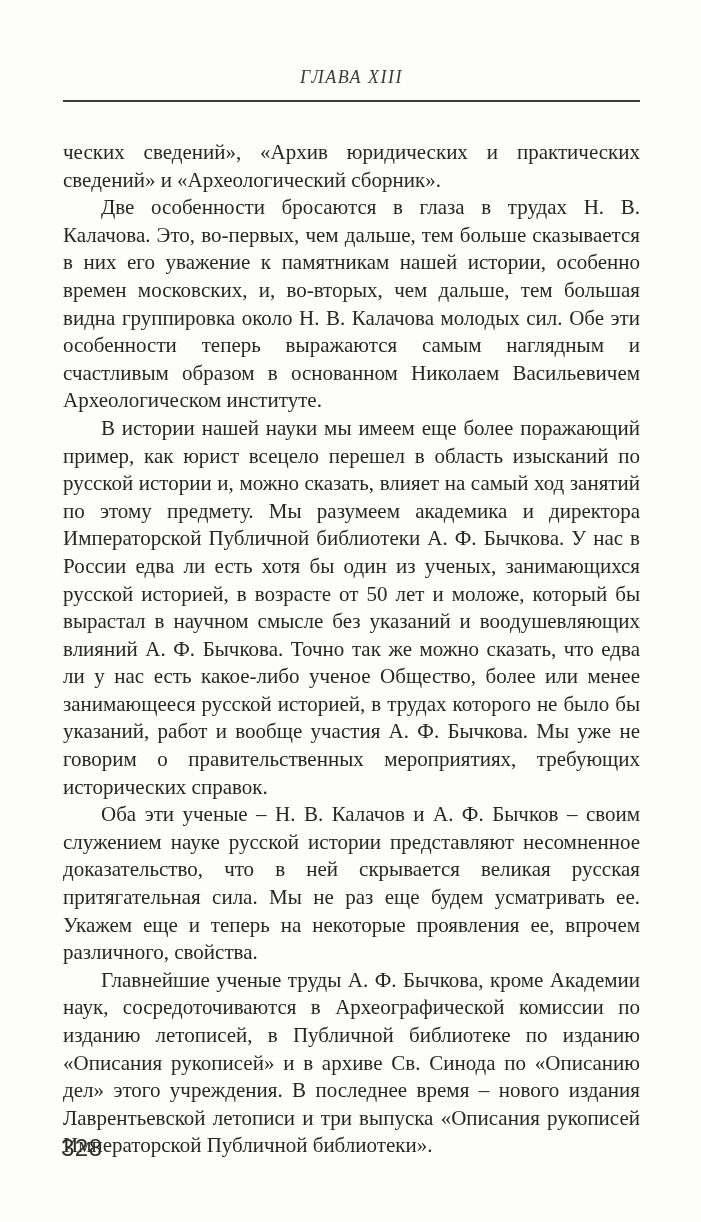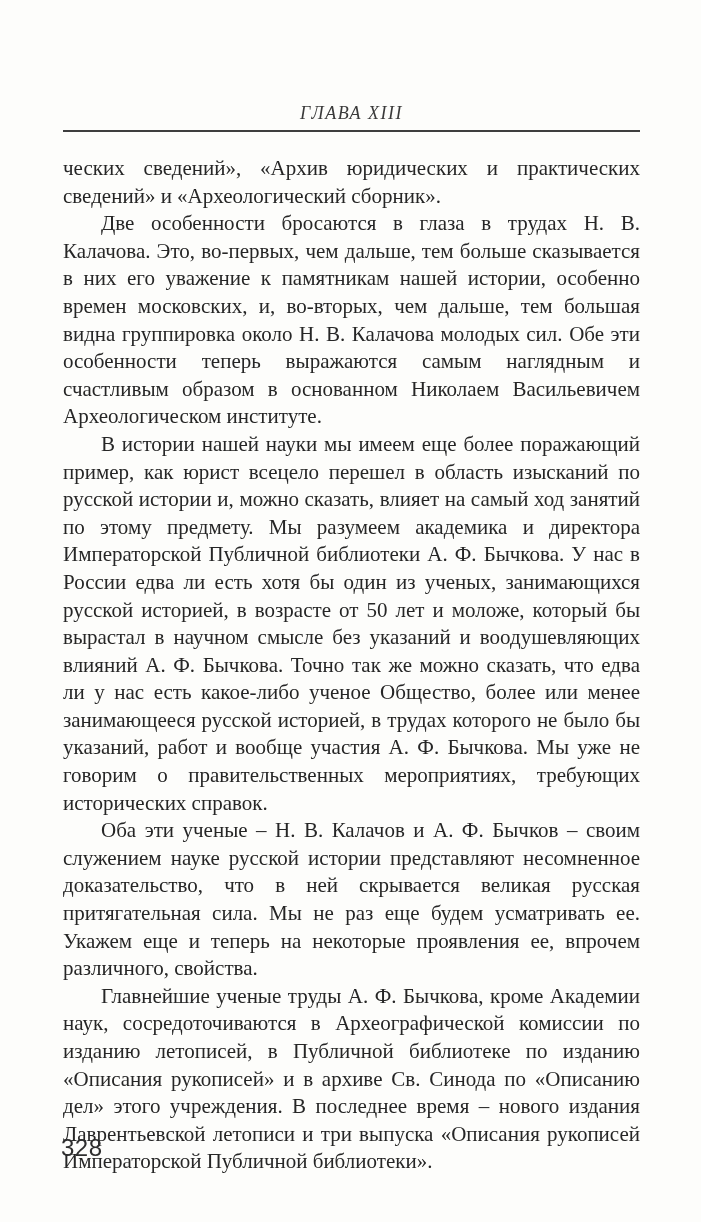--- a/index.html
+++ b/index.html
@@ -20,26 +20,25 @@
     inset: 0;
     padding: 67px 61px 0 63px;
     box-sizing: border-box;
   }
   .running-header {
     text-align: center;
     font-style: italic;
     font-size: 18px;
     letter-spacing: 1.5px;
     color: #3a3a3a;
-    padding-bottom: 6px;
+    padding-bottom: 12px;
     border-bottom: 2px solid #3e3e3e;
-    margin-top: 36px;
   }
   .body-text {
-    margin-top: 23px;
+    margin-top: 37px;
     font-size: 21px;
     line-height: 27.6px;
     text-align: justify;
     hyphens: auto;
     -webkit-hyphens: auto;
   }
   .para {
     margin: 0;
     text-indent: 38px;
   }

